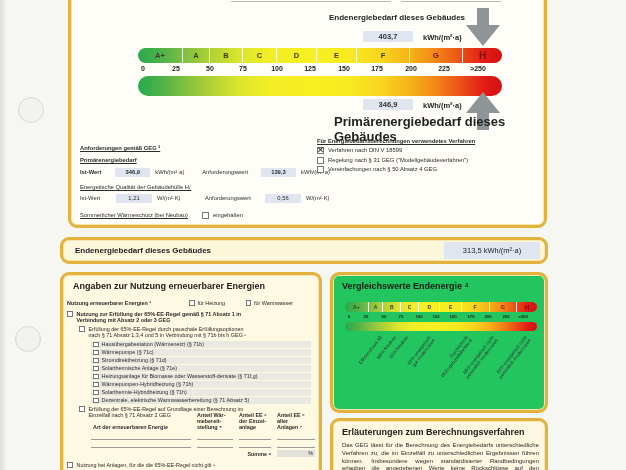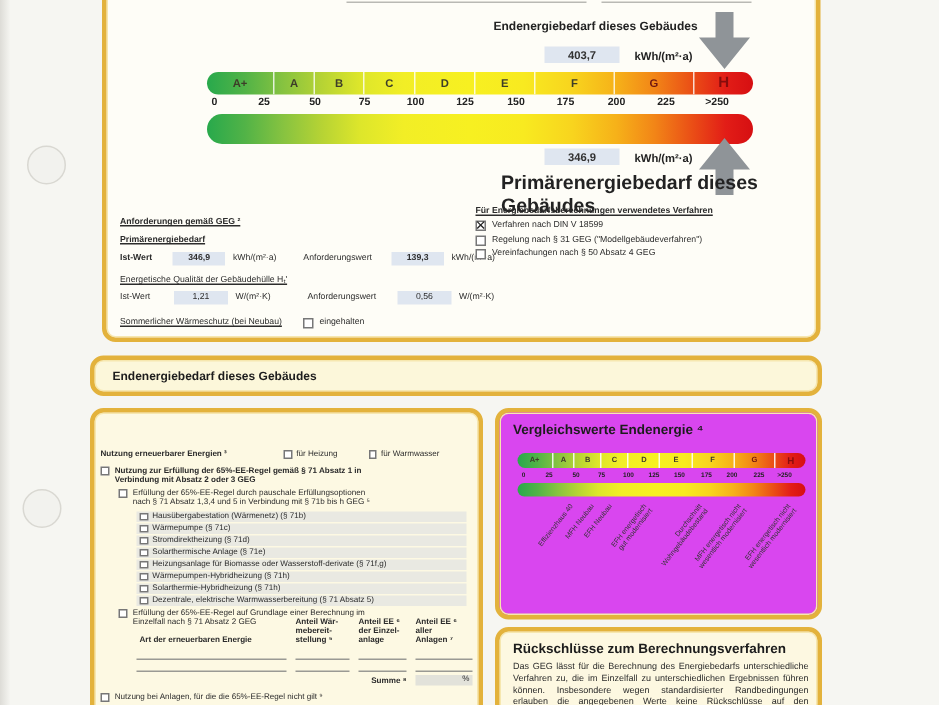--- a/index.html
+++ b/index.html
@@ -148,23 +148,25 @@
         <span class="cb"></span>
         <span>Vereinfachungen nach § 50 Absatz 4 GEG</span>
       </div>
     </div>
   </div>
 
   <div class="ybox" style="left:60px;top:237px;width:488px;height:27px;background:#fcf7da;">
     <div class="abs" style="left:12px;top:0;height:21px;display:flex;align-items:center;gap:4px;font-size:8px;color:#1d1d1d;">
       <span class="boldtxt">Endenergiebedarf dieses Gebäudes</span>
     </div>
+    <div class="abs" style="right:5px;top:2px;width:96px;height:17px;background:#dfe6f0;display:flex;align-items:center;justify-content:center;font-size:7.5px;color:#222;">313,5 kWh/(m²·a)</div>
   </div>
 
   <div class="ybox renew" style="left:60px;top:272px;width:262px;height:208px;background:#fdf9e3;">
+    <div class="abs boxtitle" style="left:10px;top:6px;">Angaben zur Nutzung erneuerbarer Energien</div>
 
     <div class="abs" style="left:4px;top:25px;right:8px;display:flex;align-items:center;">
       <span class="boldtxt" style="width:122px;">Nutzung erneuerbarer Energien ³</span>
       <span class="cb cb-s" style="margin-right:3px;"></span>
       <span style="width:48px;">für Heizung</span>
       <span class="cb cb-s" style="margin-right:3px;"></span>
       <span>für Warmwasser</span>
     </div>
 
     <div class="abs" style="left:4px;top:36px;display:flex;gap:4px;">
@@ -240,21 +242,21 @@
 
     <div class="abs boldtxt" style="left:160px;top:176px;width:48px;text-align:right;">Summe ⁸</div>
     <div class="abs" style="left:214px;top:175px;width:38px;height:7px;background:#e2e2da;text-align:right;padding-right:2px;box-sizing:border-box;">%</div>
 
     <div class="abs" style="left:4px;top:187px;display:flex;gap:4px;">
       <span class="cb cb-s"></span>
       <span>Nutzung bei Anlagen, für die die 65%-EE-Regel nicht gilt ⁹</span>
     </div>
   </div>
 
-  <div class="ybox" style="left:330px;top:272px;width:218px;height:141px;background:#d946ef;overflow:hidden;">
+  <div class="ybox" style="left:330px;top:272px;width:218px;height:141px;background:#22c55e;overflow:hidden;">
     <div class="abs boxtitle" style="left:9px;top:6px;">Vergleichswerte Endenergie ⁴</div>
 
     <div class="abs cmp-bands" style="left:12px;top:27px;width:192px;">
       <span class="fw0">A+</span>
       <span class="fw1">A</span>
       <span class="fw2">B</span>
       <span class="fw3">C</span>
       <span class="fw4">D</span>
       <span class="fw5">E</span>
       <span class="fw6">F</span>
@@ -287,16 +289,16 @@
       <span class="rlabel" style="left:62px;">Durchschnitt
 Wohngebäudebestand</span>
       <span class="rlabel" style="left:88px;">MFH energetisch nicht
 wesentlich modernisiert</span>
       <span class="rlabel" style="left:121px;">EFH energetisch nicht
 wesentlich modernisiert</span>
     </div>
   </div>
 
   <div class="ybox" style="left:330px;top:418px;width:218px;height:60px;background:#fdf8e1;">
-    <div class="abs boxtitle" style="left:9px;top:6px;">Rückschlüsse zum Berechnungsverfahren</div>
+    <div class="abs boxtitle" style="left:9px;top:6px;">Erläuterungen zum Berechnungsverfahren</div>
     <div class="abs para" style="left:9px;top:21px;width:197px;">Das GEG lässt für die Berechnung des Energiebedarfs unterschiedliche Verfahren zu, die im Einzelfall zu unterschiedlichen Ergebnissen führen können. Insbesondere wegen standardisierter Randbedingungen erlauben die angegebenen Werte keine Rückschlüsse auf den tatsächlichen Energieverbrauch.</div>
   </div>
 </div>
 
 </body></html>

